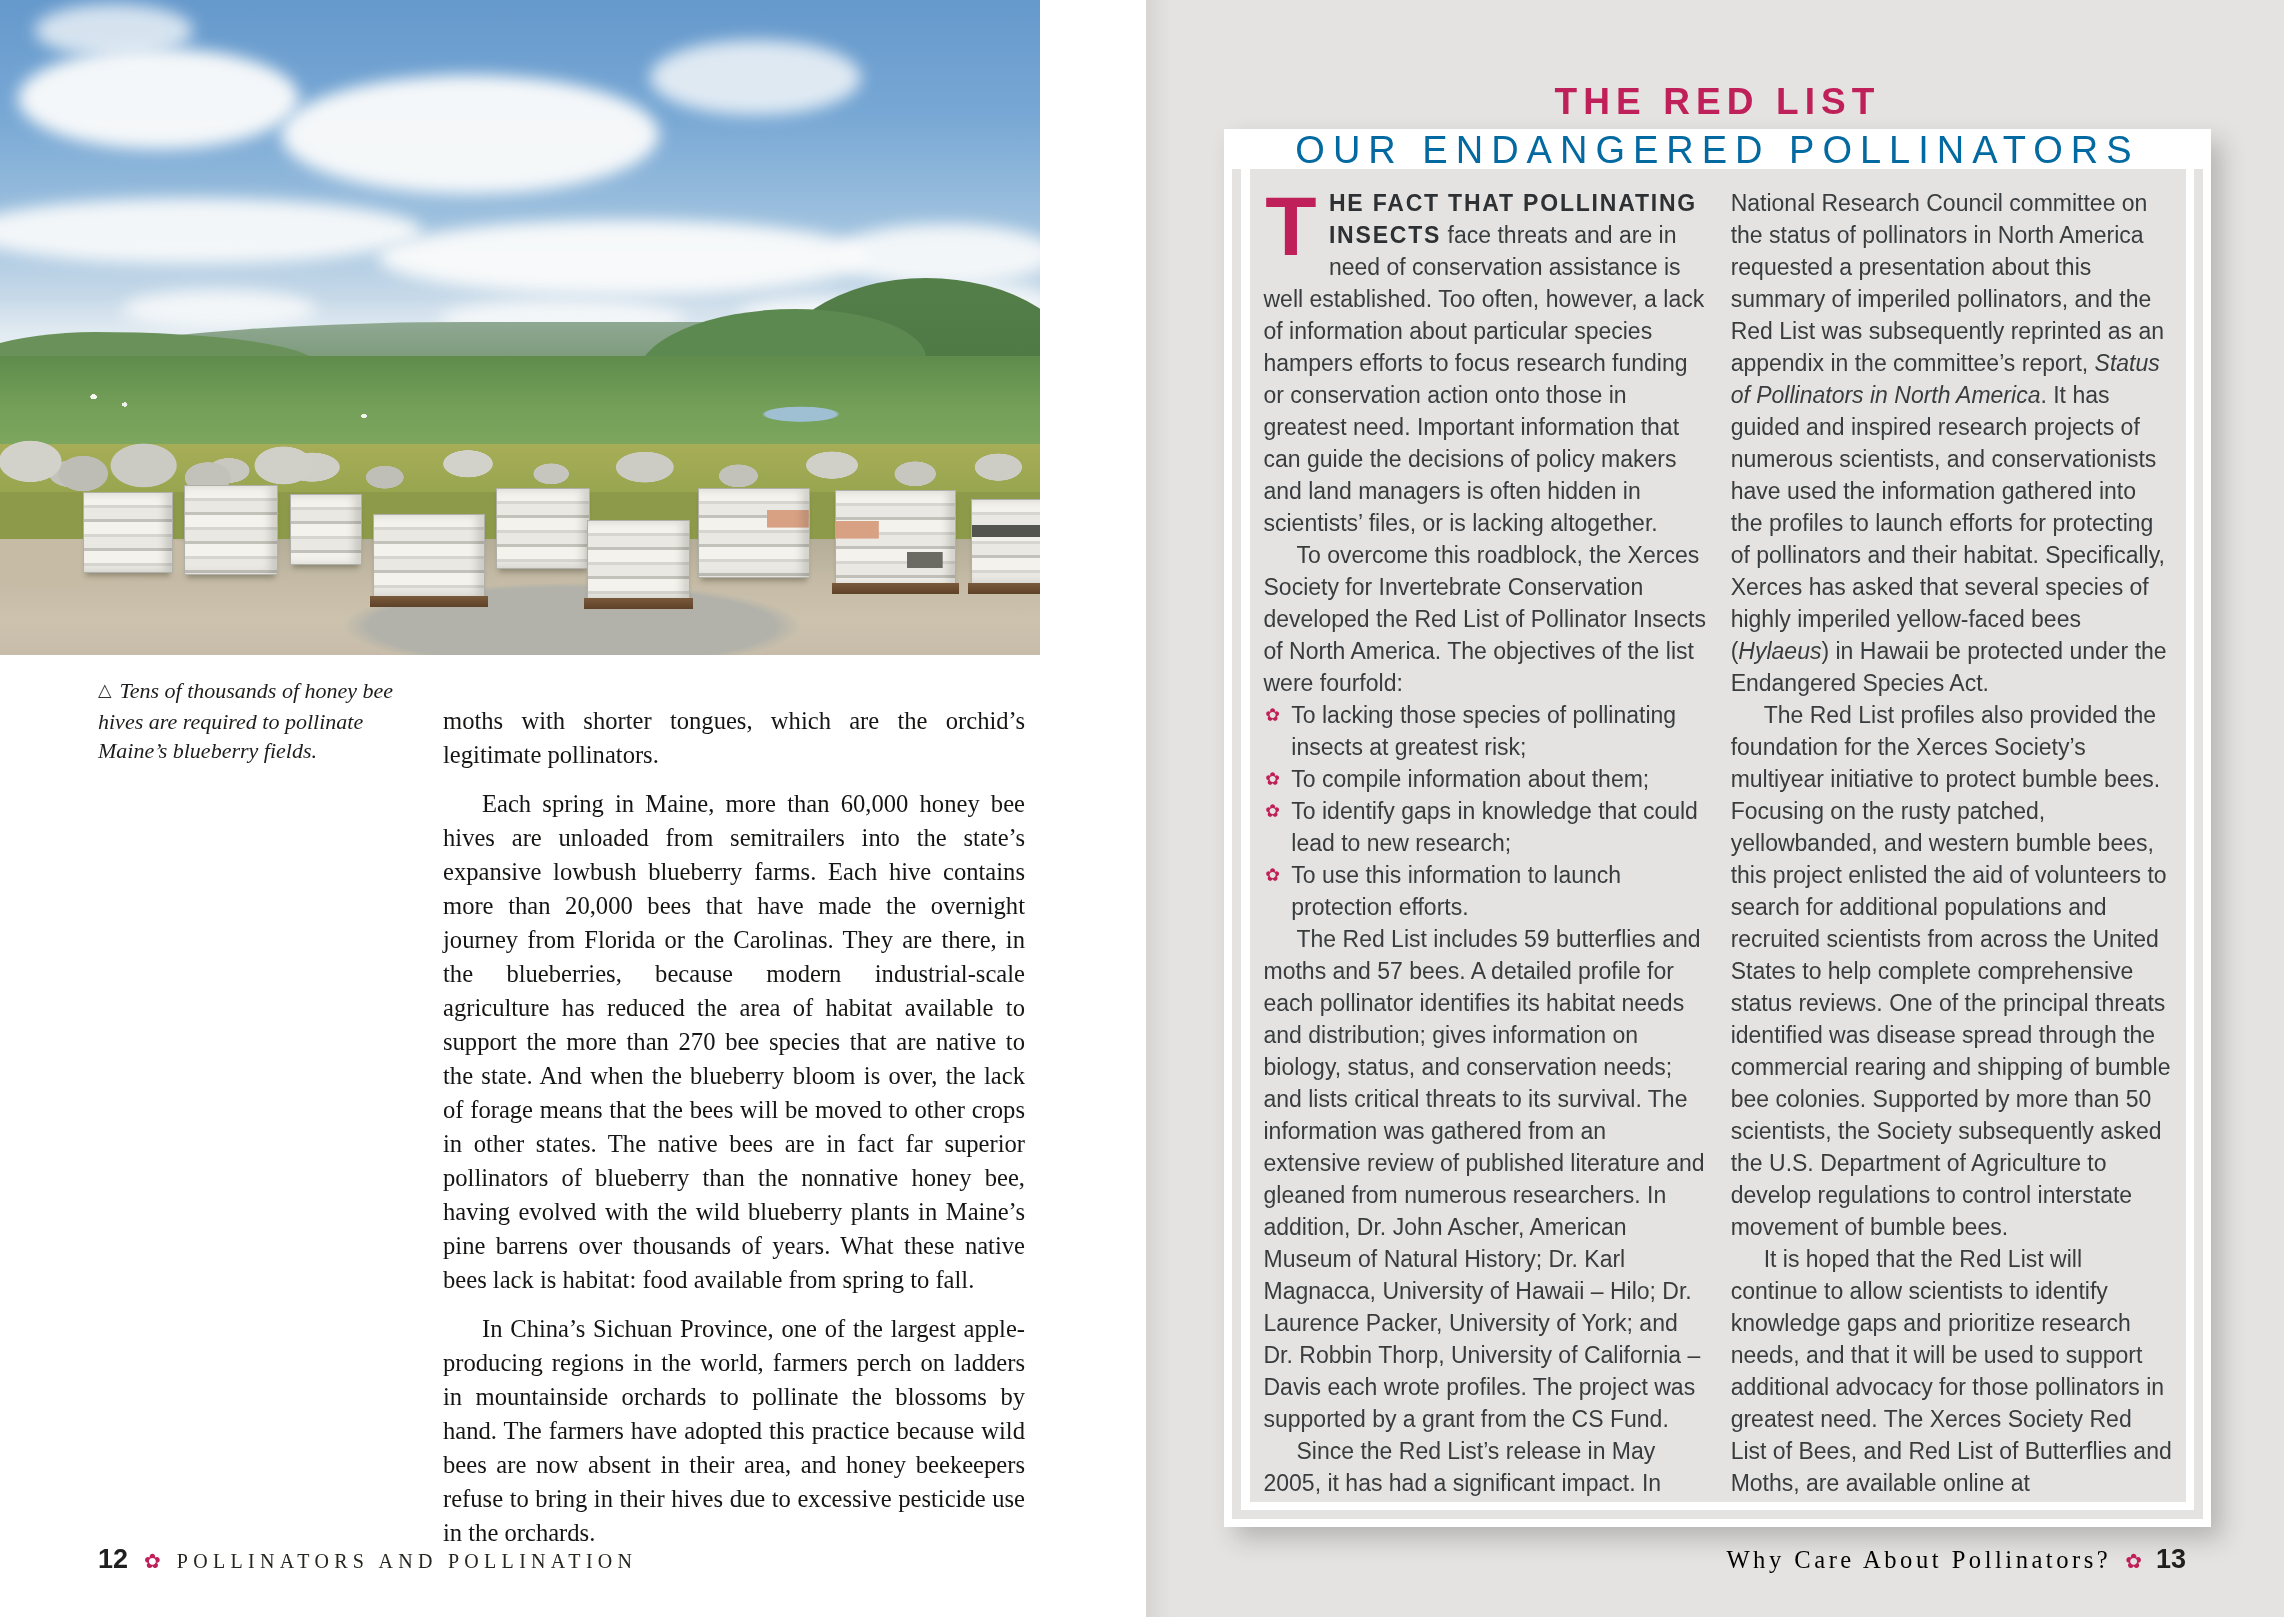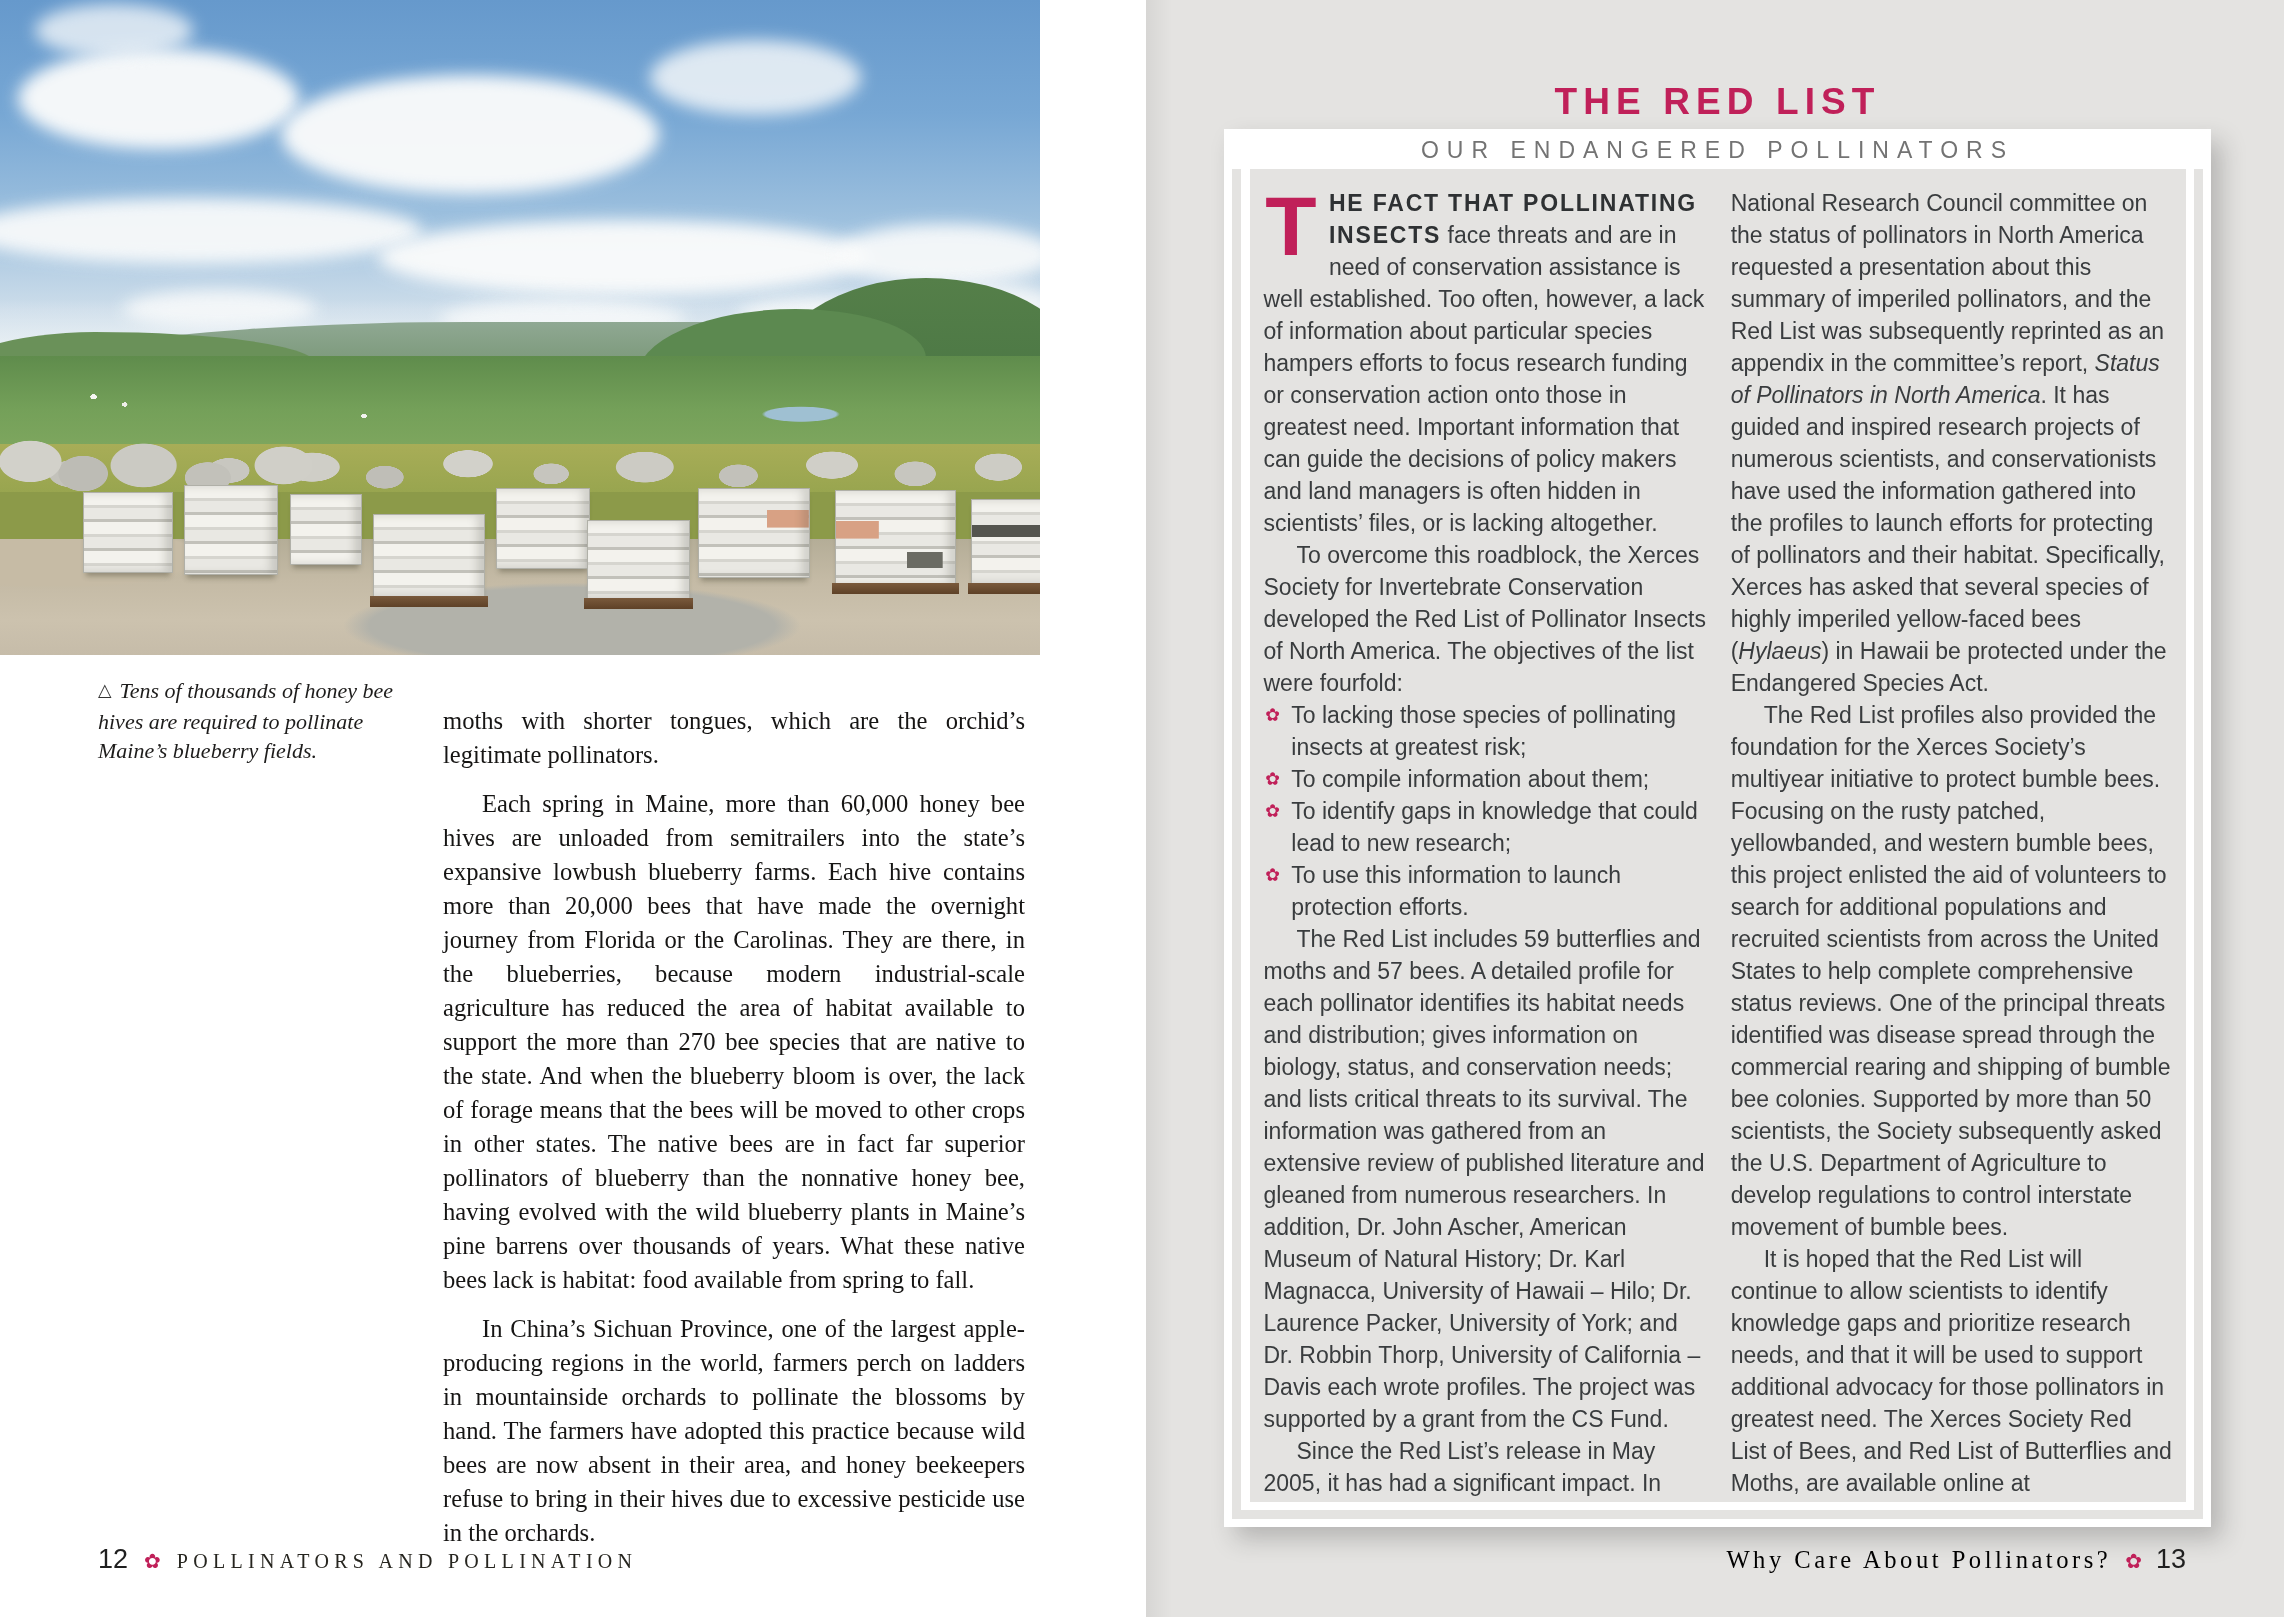--- a/index.html
+++ b/index.html
@@ -99,33 +99,33 @@
 
   .caption{position:absolute;left:98px;top:676px;width:307px;font-family:"Liberation Serif",serif;font-style:italic;font-size:22px;line-height:29px;color:#1e1d1c;}
   .cap-marker{font-style:normal;font-family:"DejaVu Sans",sans-serif;font-size:17.6px;margin-right:8px;position:relative;top:-1.8px;color:#333;}
 
   .body-text{position:absolute;left:428px;top:689px;width:612px;text-align:justify;font-family:"Liberation Serif",serif;font-size:24.6px;line-height:34px;color:#161514;}
   .body-text p{margin:15px;}
   .body-text p.ind{text-indent:39px;}
 
   .footer-left{position:absolute;left:98px;top:1544px;display:flex;align-items:baseline;gap:16px;}
   .footer-right{position:absolute;right:98px;top:1544px;display:flex;align-items:baseline;gap:14px;}
-  .pg-num{font-size:27px;color:#1f1f1f;}
+  .pg-num{font-size:27px;color:#1f1f1f;font-weight:bold;}
   .foot-flower{font-family:"DejaVu Sans",sans-serif;font-size:20px;color:#c02059;}
   .foot-label{font-family:"Liberation Serif",serif;font-size:20px;letter-spacing:5.3px;color:#26251f;}
   .foot-label-right{font-family:"Liberation Serif",serif;font-size:24.6px;letter-spacing:3.5px;color:#000000;}
 
   
   .right-page{position:absolute;left:1146px;top:0;width:1138px;height:1617px;background:#e4e3e1;}
   .right-page::before{content:"";position:absolute;left:0;top:0;width:26px;height:100%;background:linear-gradient(90deg,rgba(0,0,0,.06),rgba(0,0,0,0));}
 
   .rl-title{position:absolute;left:78px;width:987px;top:81px;text-align:center;font-weight:bold;font-size:37px;letter-spacing:6.1px;color:#c02059;}
 
   .redlist-box{position:absolute;left:78px;top:129px;width:987px;height:1398px;background:#ffffff;box-shadow:10.5px 12.3px 23px rgba(40,40,40,.25);}
-  .rl-sub{height:40px;line-height:42px;text-align:center;font-size:23px;letter-spacing:8px;color:#737373;}
+  .rl-sub{height:40px;line-height:42px;text-align:center;font-size:38px;letter-spacing:8px;color:#0369a1;}
   .pinstripe{position:absolute;left:8px;right:8px;top:40px;bottom:8px;background:#e4e3e1;}
   .innerwhite{position:absolute;left:16.7px;right:16.7px;top:40px;bottom:16.7px;background:#ffffff;}
   .panel{position:absolute;left:25.5px;right:25.5px;top:40px;bottom:25.5px;background:#e4e3e1;overflow:hidden;}
 
   .cols{display:flex;gap:24.6px;padding:17.6px 12.3px 0 14px;}
   .col{flex:1;font-size:23px;line-height:32px;color:#393c3e;}
   .col p{margin:0;}
   .col p.ind{text-indent:33px;}
   .dropcap{float:left;color:#c02059;font-weight:bold;font-size:84px;line-height:65px;padding:7px 12.3px 1.8px 1.8px;}
   .lead{letter-spacing:1.8px;color:#2e3133;font-weight:bold;}

